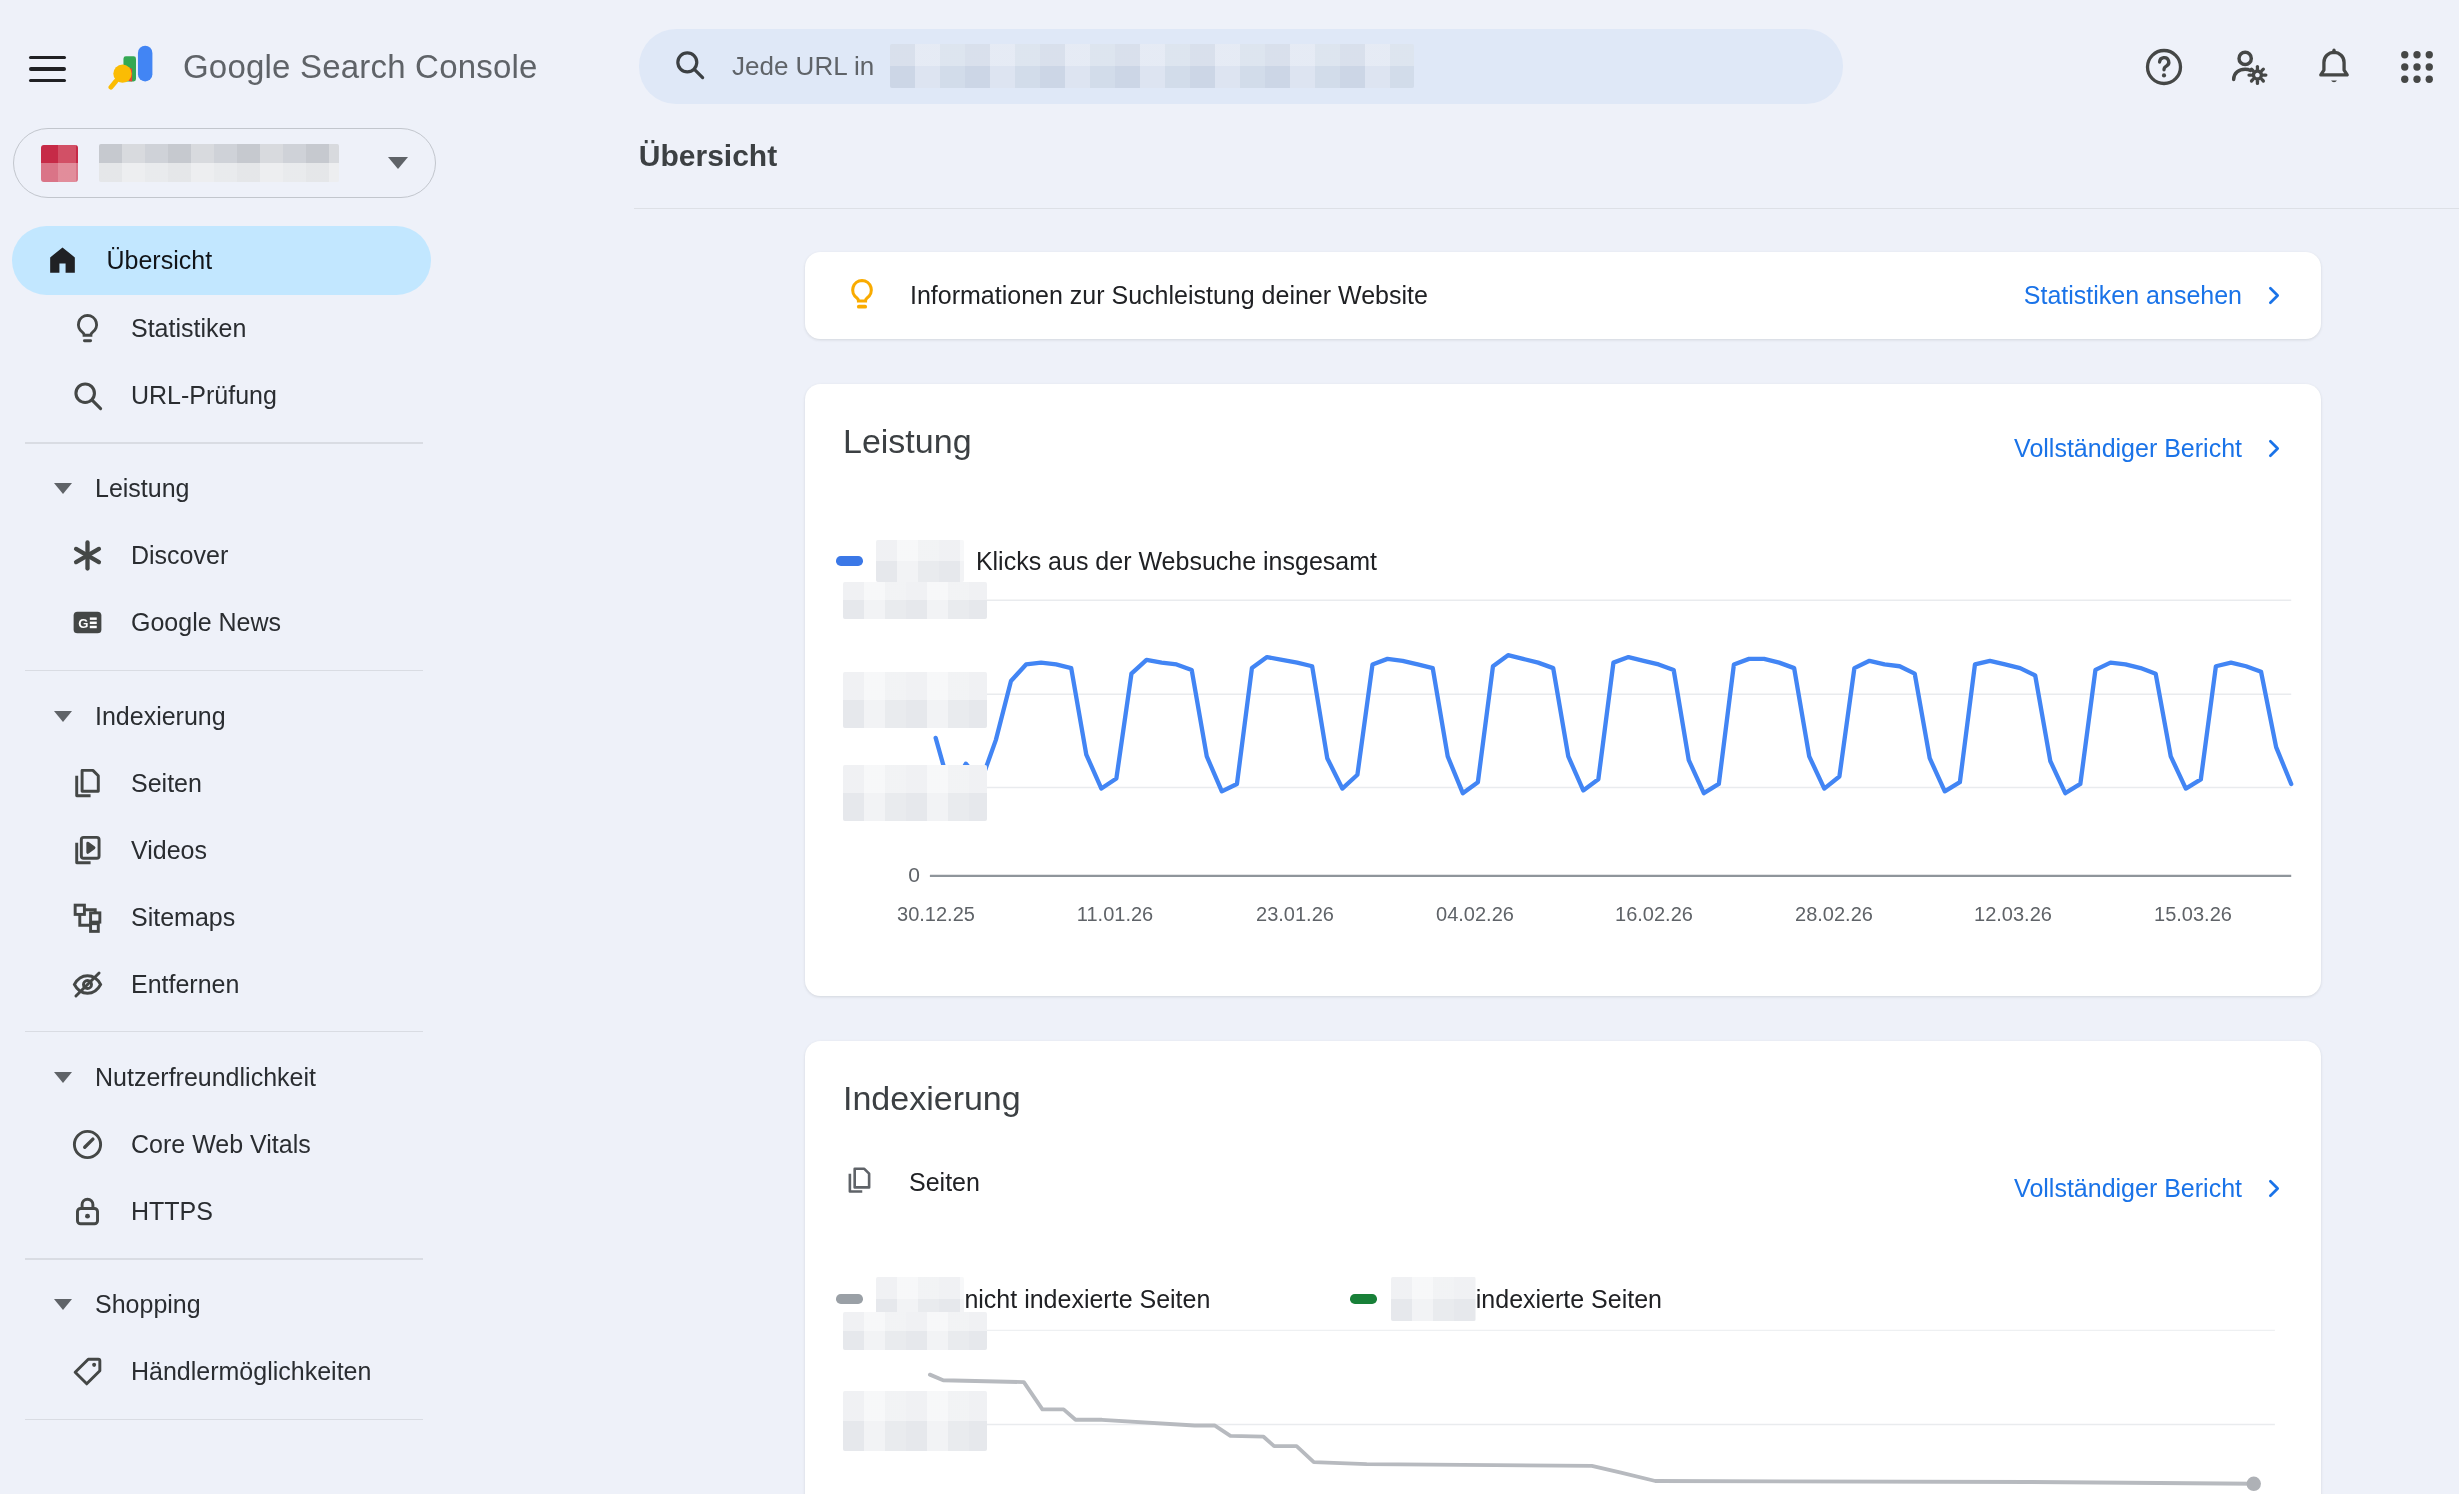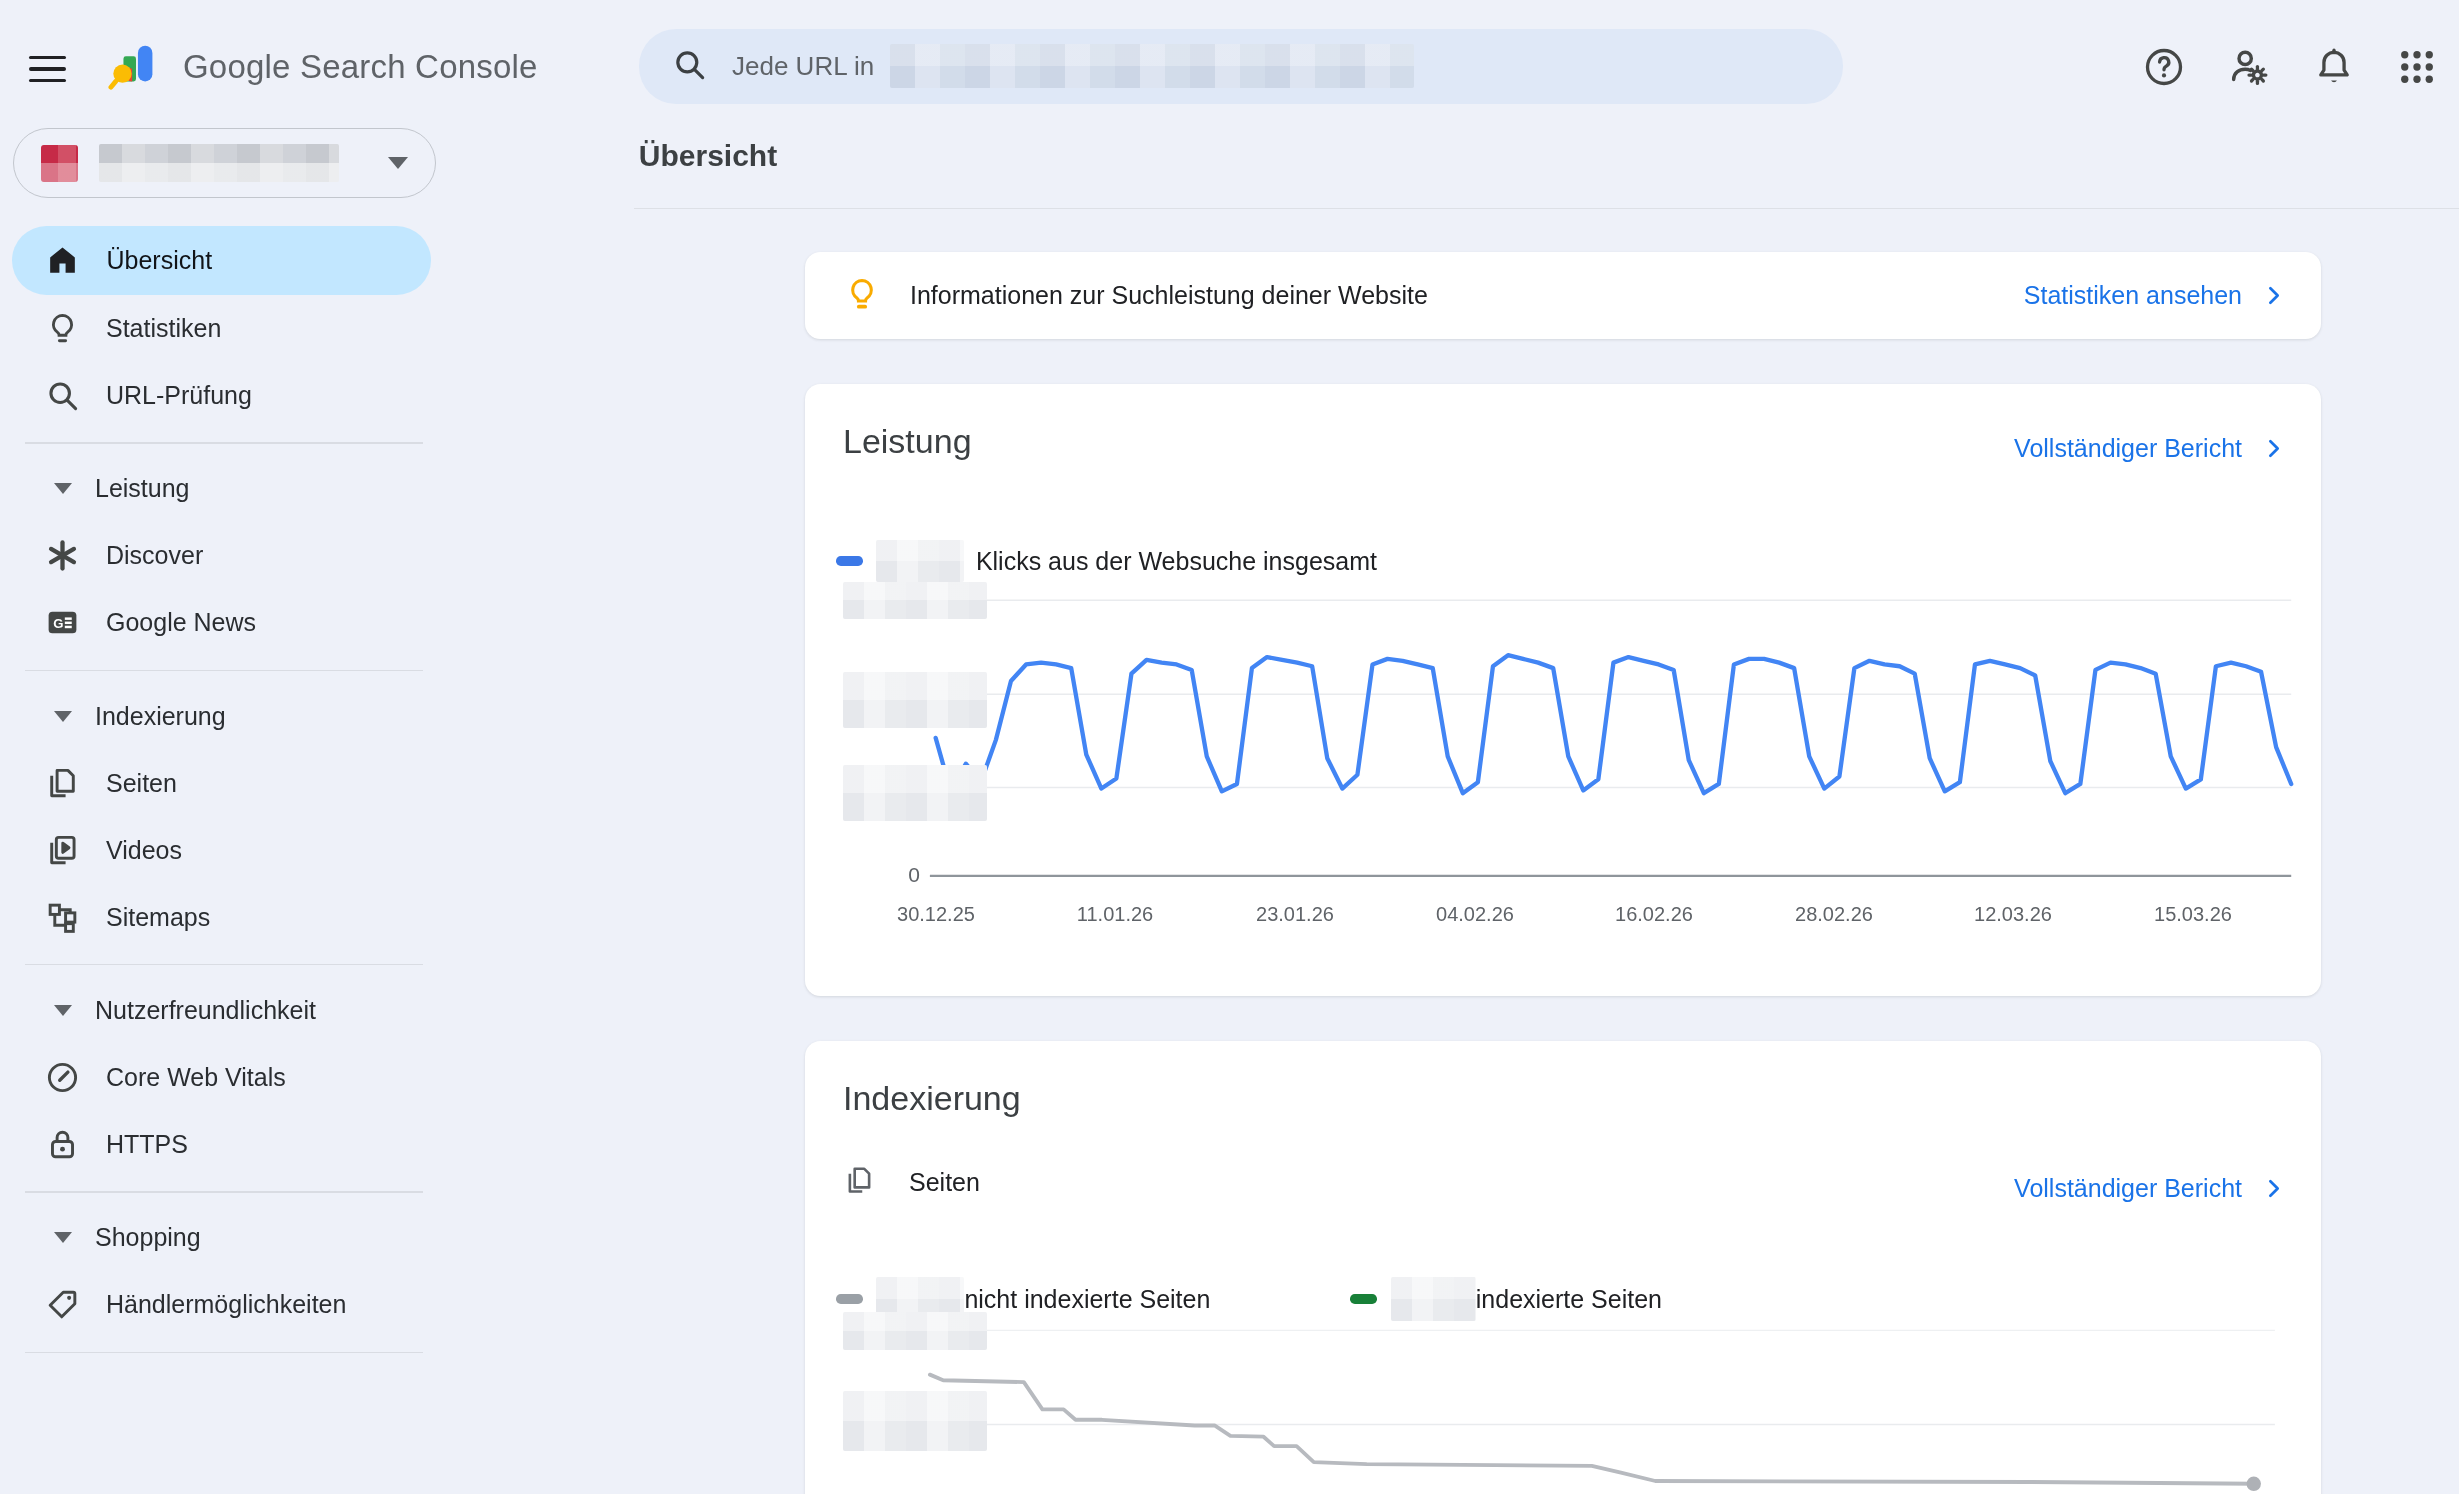--- a/index.html
+++ b/index.html
@@ -43,21 +43,21 @@
   .px-light{background-image:linear-gradient(180deg, rgba(255,255,255,.4) 50%, rgba(255,255,255,.0) 50%),repeating-linear-gradient(90deg,#e6e8ec 0 21px,#f2f3f5 21px 42px,#e9ebee 42px 63px);}
   .px-red{background-image:linear-gradient(180deg, rgba(255,255,255,.0) 50%, rgba(255,255,255,.35) 50%),repeating-linear-gradient(90deg,#c62a47 0 17.3px,#d25066 17.3px 35px);}
 
   
   .sidebar{position:absolute;left:0;top:101px;width:442px;bottom:0;}
   .property{position:absolute;left:12.5px;top:27px;width:423px;height:70px;border:1.4px solid #c2c6cd;border-radius:36px;display:flex;align-items:center;padding:0 27px;cursor:pointer;background:transparent;}
   .prop-fav{width:37px;height:37px;border-radius:2.9px;flex:none;}
   .prop-name{width:240px;height:38px;margin-left:21px;}
   .caret{width:0;height:0;border-left:10.6px solid transparent;border-right:10.6px solid transparent;border-top:12.5px solid #5f6368;margin-left:auto;}
   .nav{position:absolute;left:0;top:125px;width:442px;}
-  .navrow{height:67px;display:flex;align-items:center;padding-left:43px;cursor:pointer;}
+  .navrow{height:67px;display:flex;align-items:center;padding-left:68px;cursor:pointer;}
   .navrow .ic{width:38px;height:38px;flex:none;display:flex;align-items:center;justify-content:center;}
   .navrow .lbl{margin-left:25px;font-size:25px;font-weight:500;color:#2a2d31;}
   .navrow.sel{background:var(--pill);border-radius:35px;margin:0 11.5px;height:69px;padding-left:32px;}
   .navrow.sel .lbl{color:#111418;}
   .sect{height:67px;display:flex;align-items:center;padding-left:54px;cursor:pointer;}
   .sect .tri{width:0;height:0;border-left:9.6px solid transparent;border-right:9.6px solid transparent;border-top:11.5px solid #5f6368;}
   .sect .lbl{margin-left:23px;font-size:25px;font-weight:500;color:#2a2d31;}
   .sdiv{height:1.4px;background:var(--divider);margin:13.4px 19px 11.5px 25px;}
 
   
@@ -273,20 +273,30 @@
           <svg width="37" height="37" viewBox="0 0 24 24" fill="none" stroke="#444746" stroke-width="1.9">
             <rect x="4" y="4" width="6" height="6"></rect>
             <rect x="14" y="9" width="6" height="6"></rect>
             <rect x="14" y="16" width="5" height="5"></rect>
             <path d="M7 10 v7 h7 M10 7 h7 v2"></path>
           </svg>
         </span>
         <span class="lbl">Sitemaps</span>
       </div>
 
+      <div class="navrow">
+        <span class="ic">
+          <svg width="37" height="37" viewBox="0 0 24 24" fill="none" stroke="#444746" stroke-width="1.9" stroke-linecap="round">
+            <path d="M3.5 12 c2-3.8 5-5.7 8.5-5.7 s6.5 1.9 8.5 5.7 c-2 3.8-5 5.7-8.5 5.7 s-6.5-1.9-8.5-5.7 Z"></path>
+            <circle cx="12" cy="12" r="2.6"></circle>
+            <line x1="4.5" y1="19.5" x2="19.5" y2="4.5"></line>
+          </svg>
+        </span>
+        <span class="lbl">Entfernen</span>
+      </div>
 
       <div class="sdiv"></div>
 
       <div class="sect">
         <span class="tri"></span>
         <span class="lbl">Nutzerfreundlichkeit</span>
       </div>
 
       <div class="navrow">
         <span class="ic">

